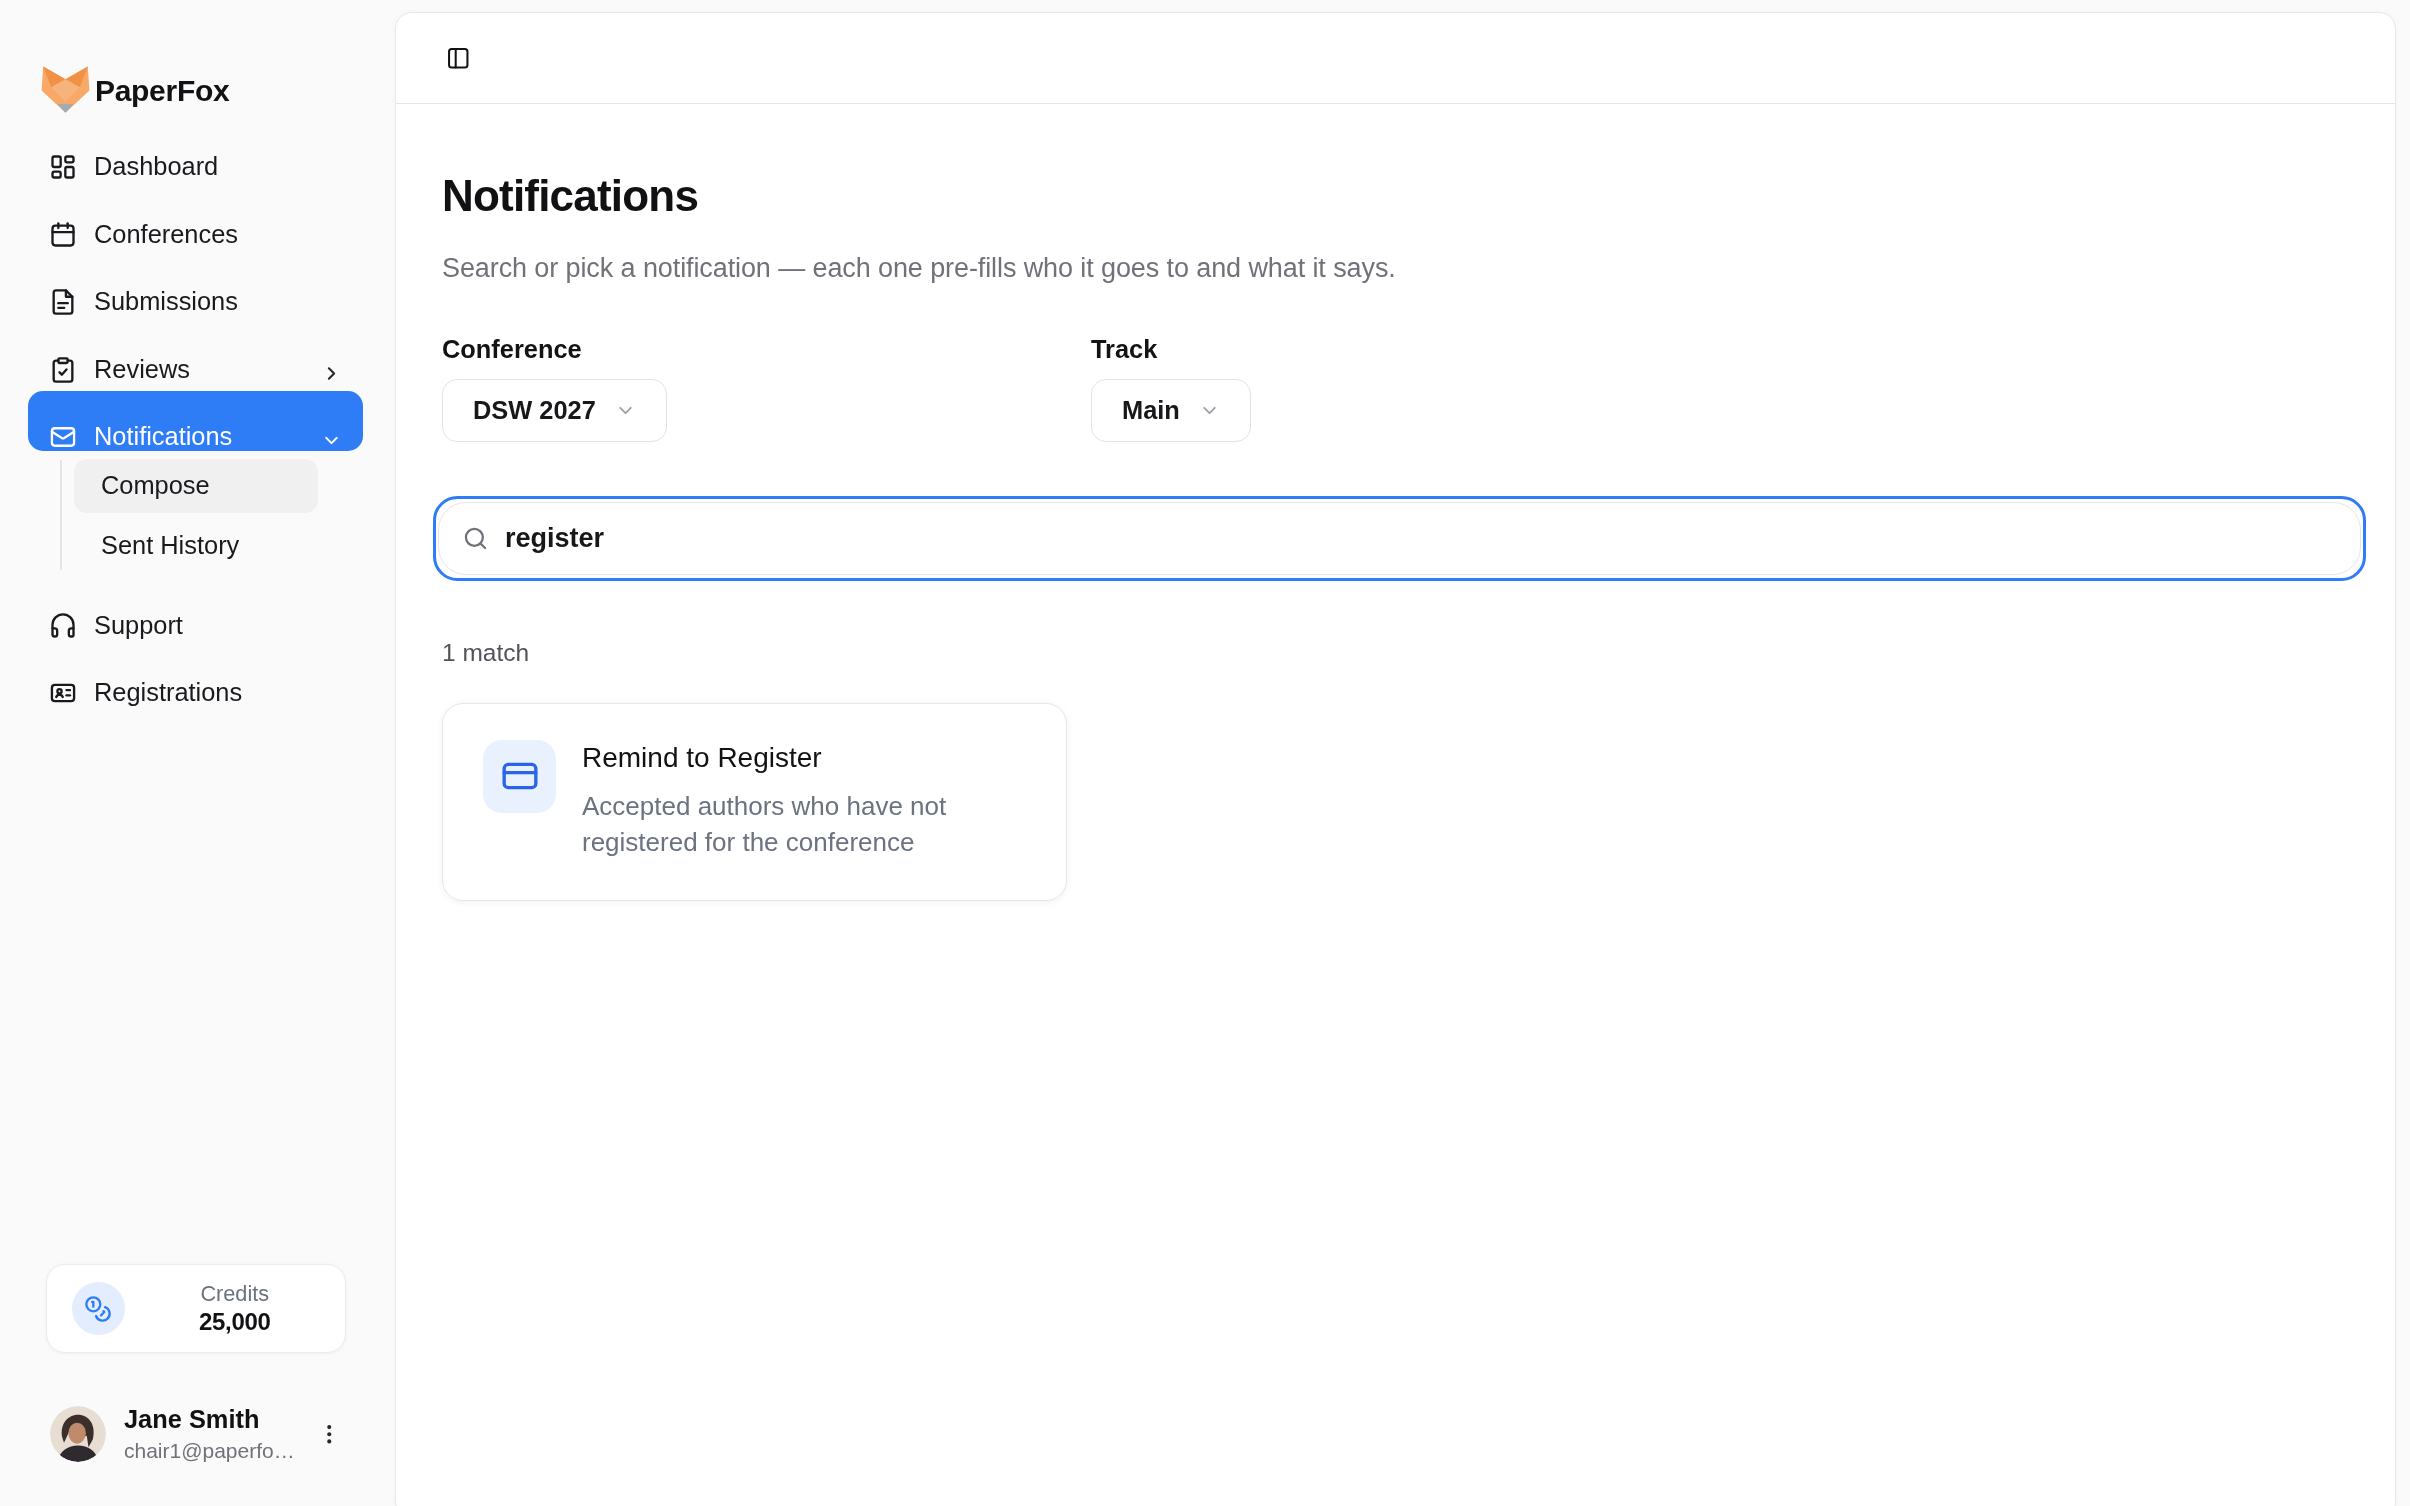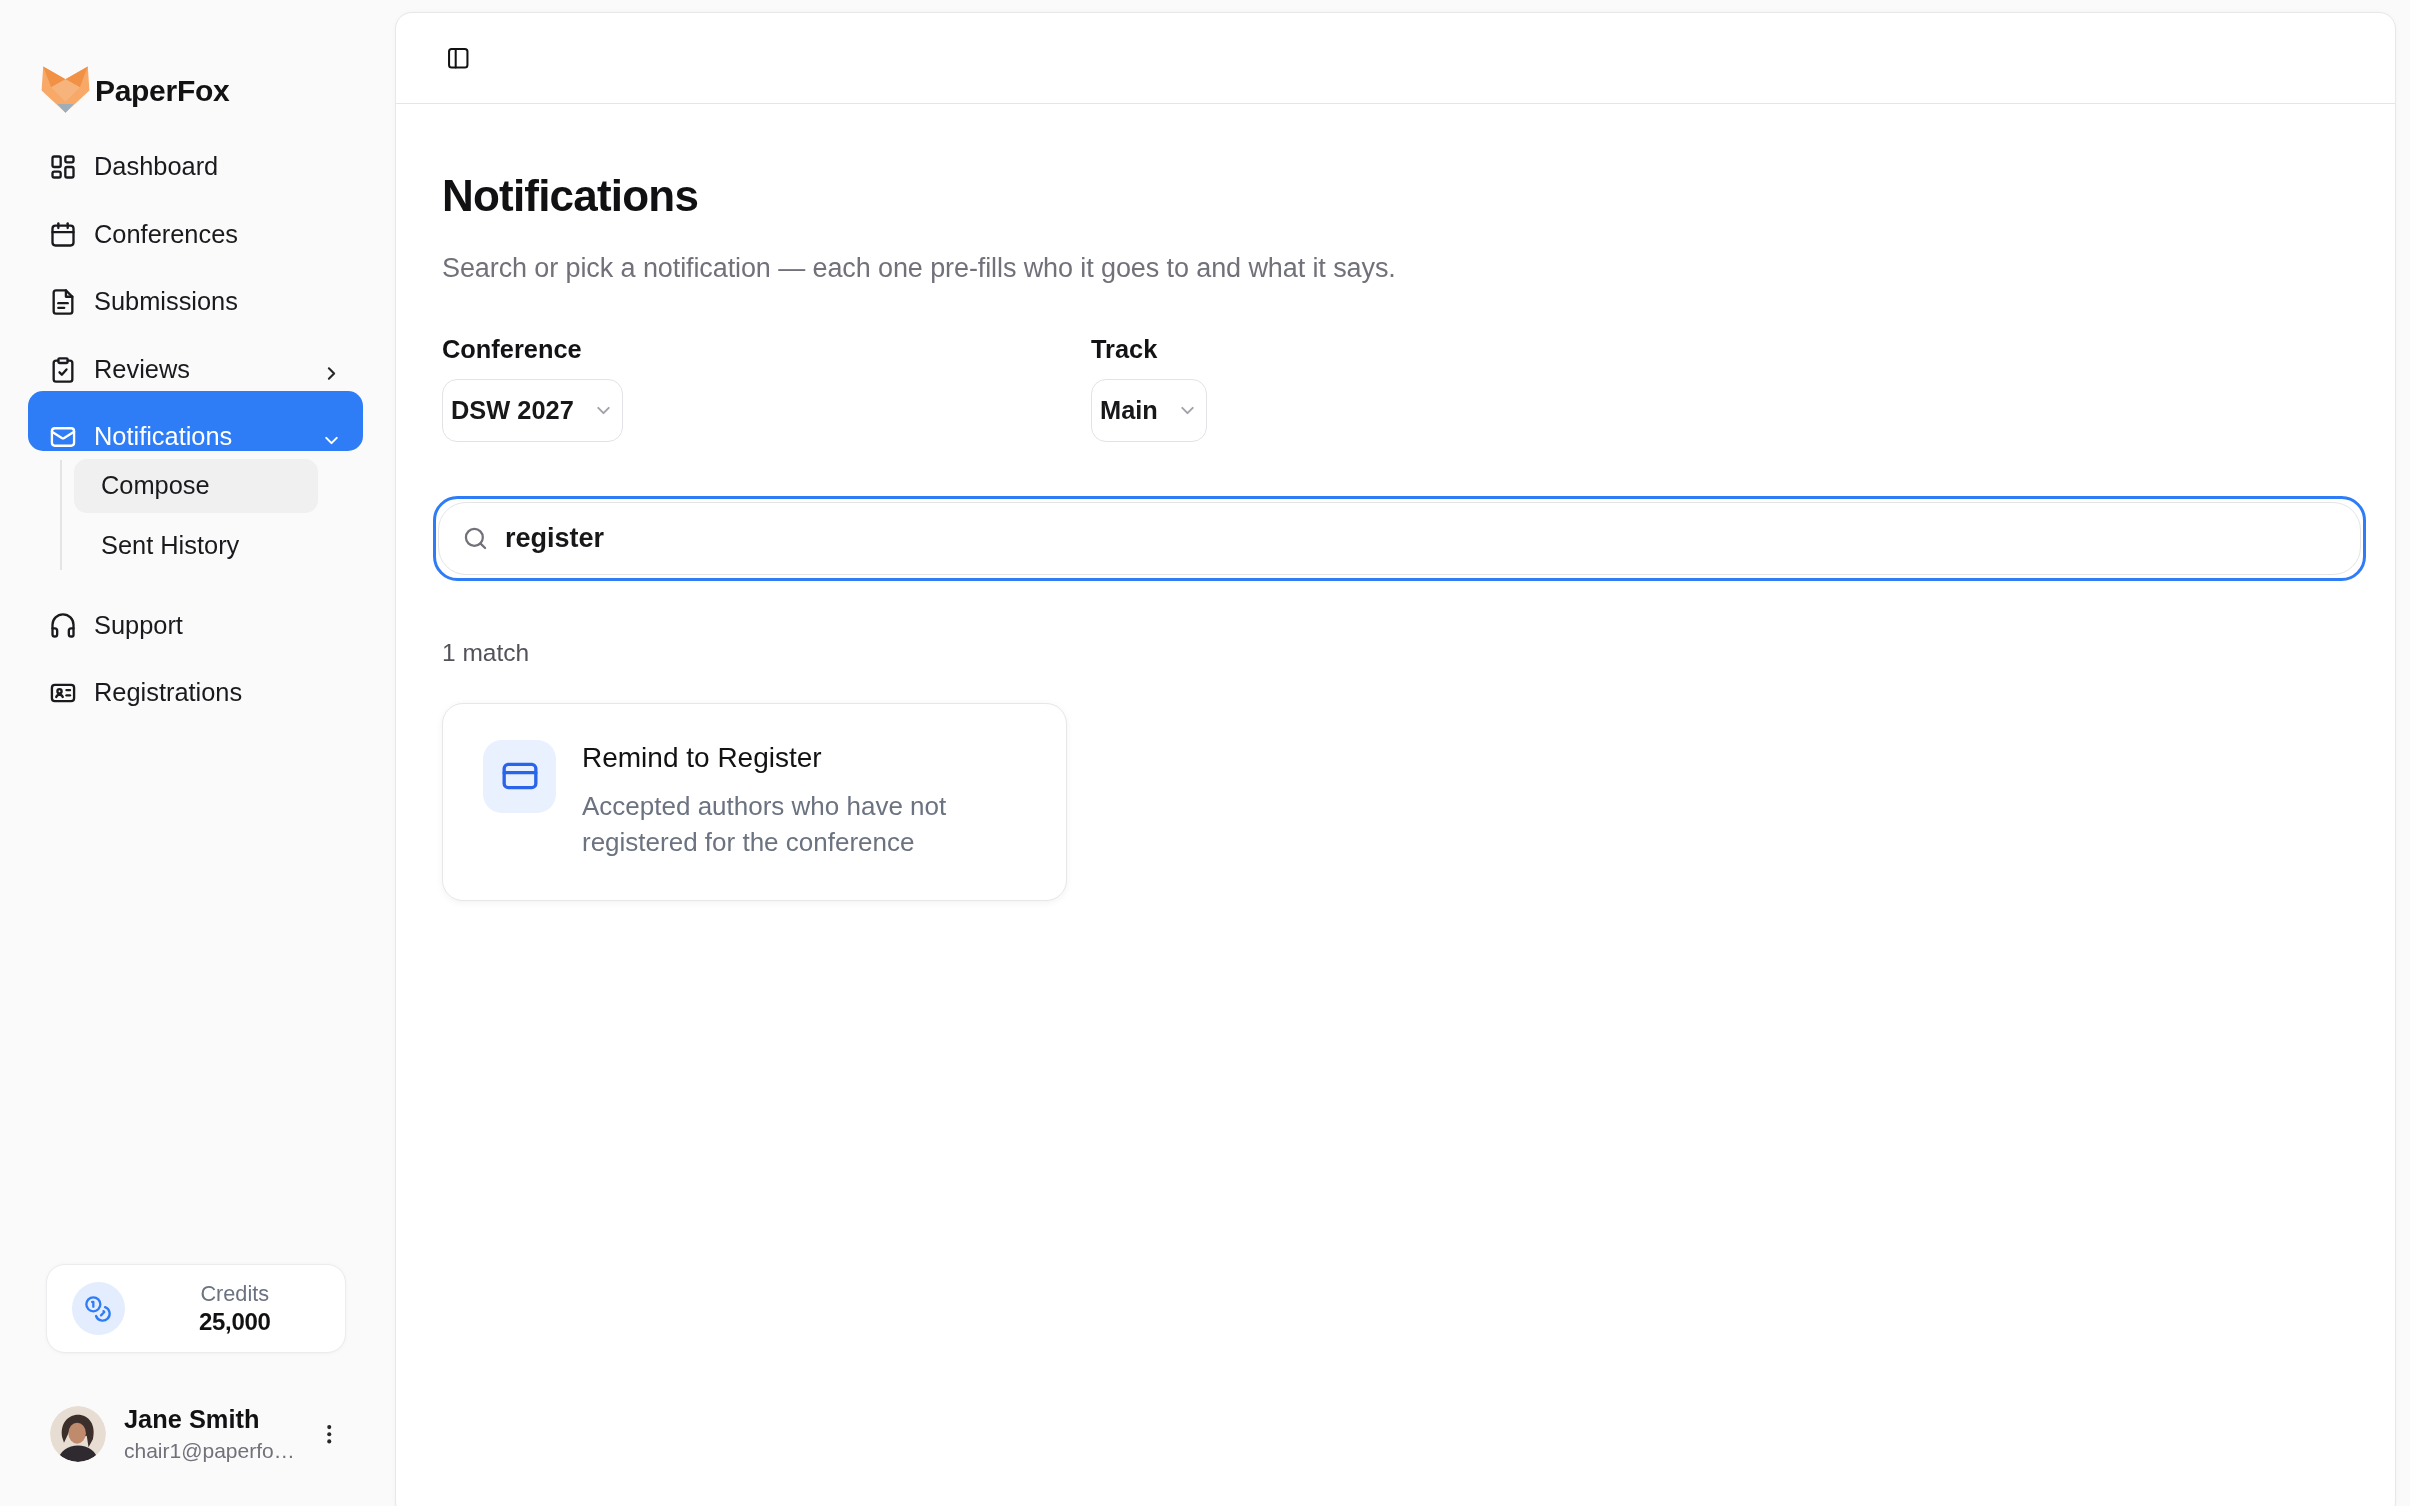--- a/index.html
+++ b/index.html
@@ -77,21 +77,21 @@
   h1.page-title {
     margin-top:67px; font-size:44px; font-weight:800; letter-spacing:-0.8px; color:#111113;
   }
   .page-subtitle { margin-top:32px; font-size:27px; color:#71717a; letter-spacing:-0.1px; }
 
   .filters { margin-top:51px; display:flex; }
   .filter-col.first { width:649px; }
   .filter-label { font-size:25.4px; font-weight:700; color:#131316; }
   .select-box {
     margin-top:15px; display:inline-flex; align-items:center; gap:19px;
-    height:63px; padding:0 8px; background:#fff;
+    height:63px; padding:0 30px; background:#fff;
     border:1.9px solid #e3e3e7; border-radius:15px;
     font-size:25.4px; font-weight:600; color:#18181b; cursor:pointer;
   }
   .select-box .chev { width:21px; height:21px; color:#a1a1aa; }
 
   .search-ring {
     margin:54px -9.4px 0 -9.4px; border:3.8px solid #2e7cf6; border-radius:24.5px;
     padding:2.8px; background:#ffffff;
   }
   .search-input-wrap {

